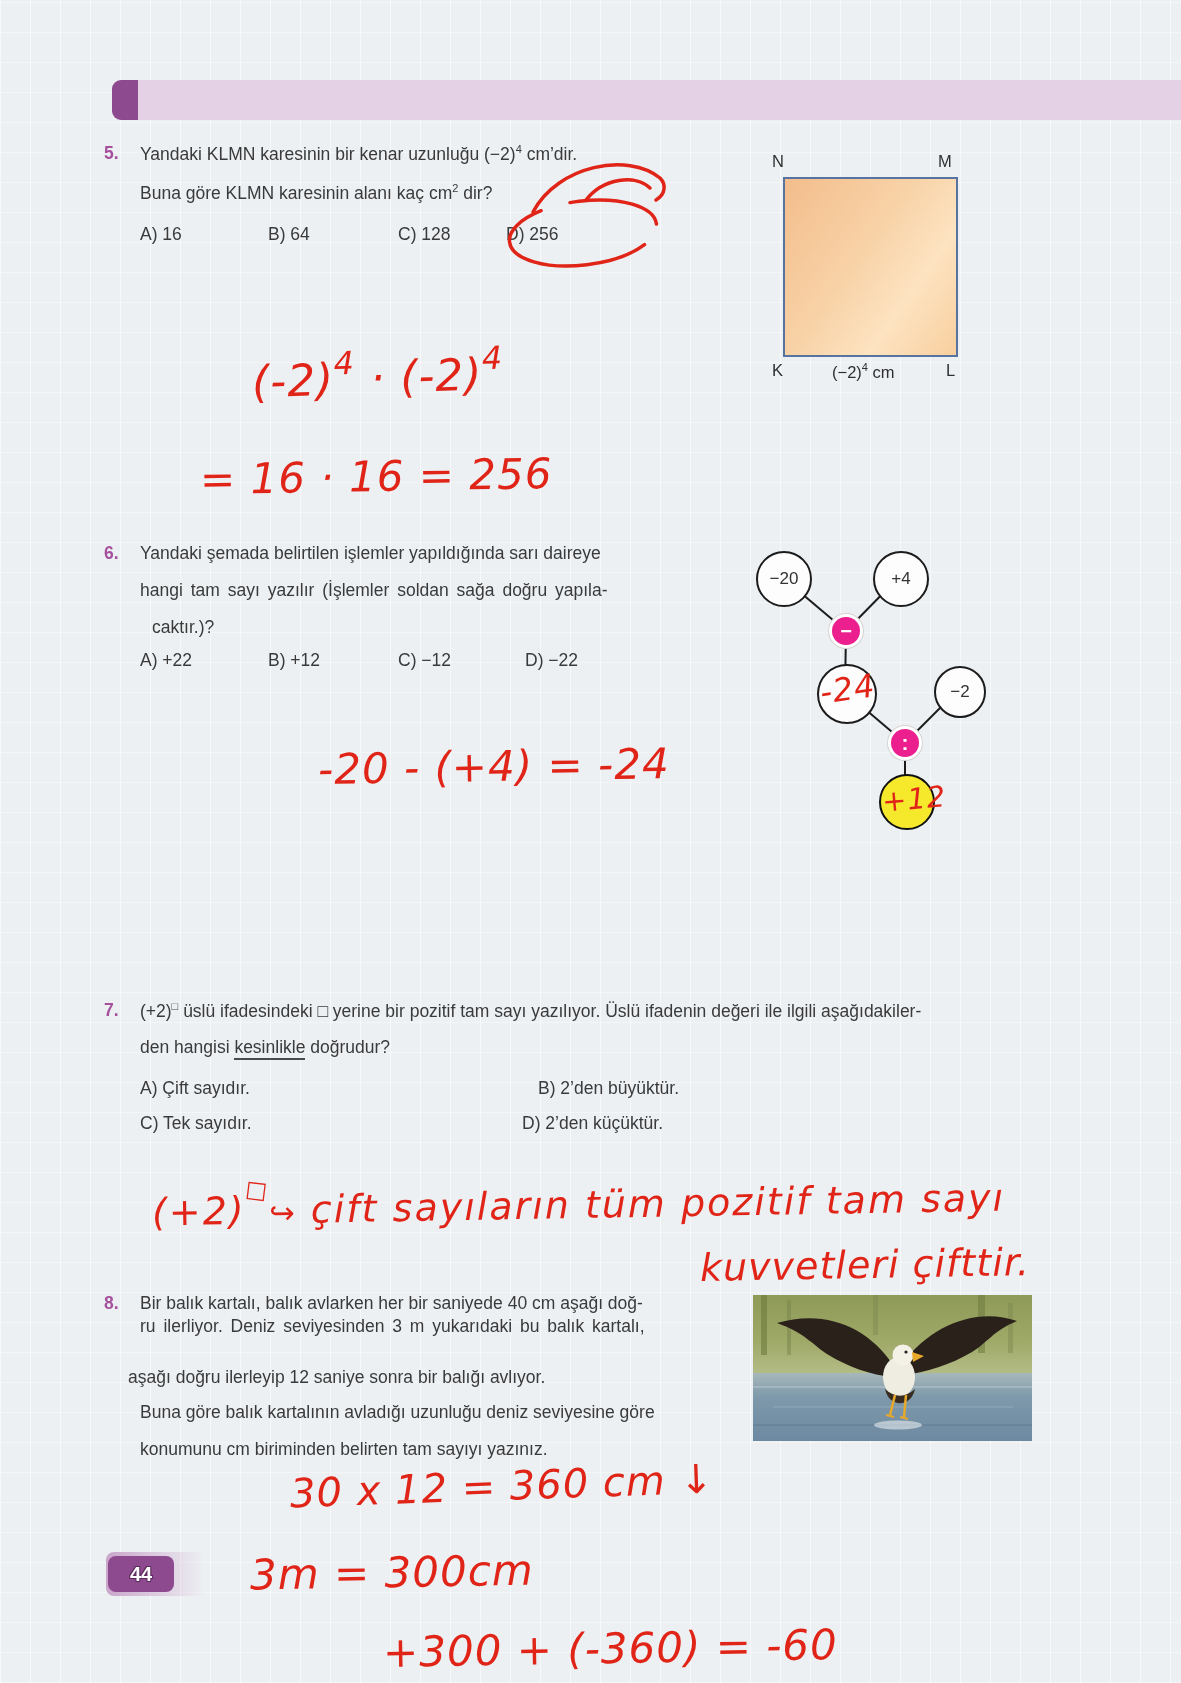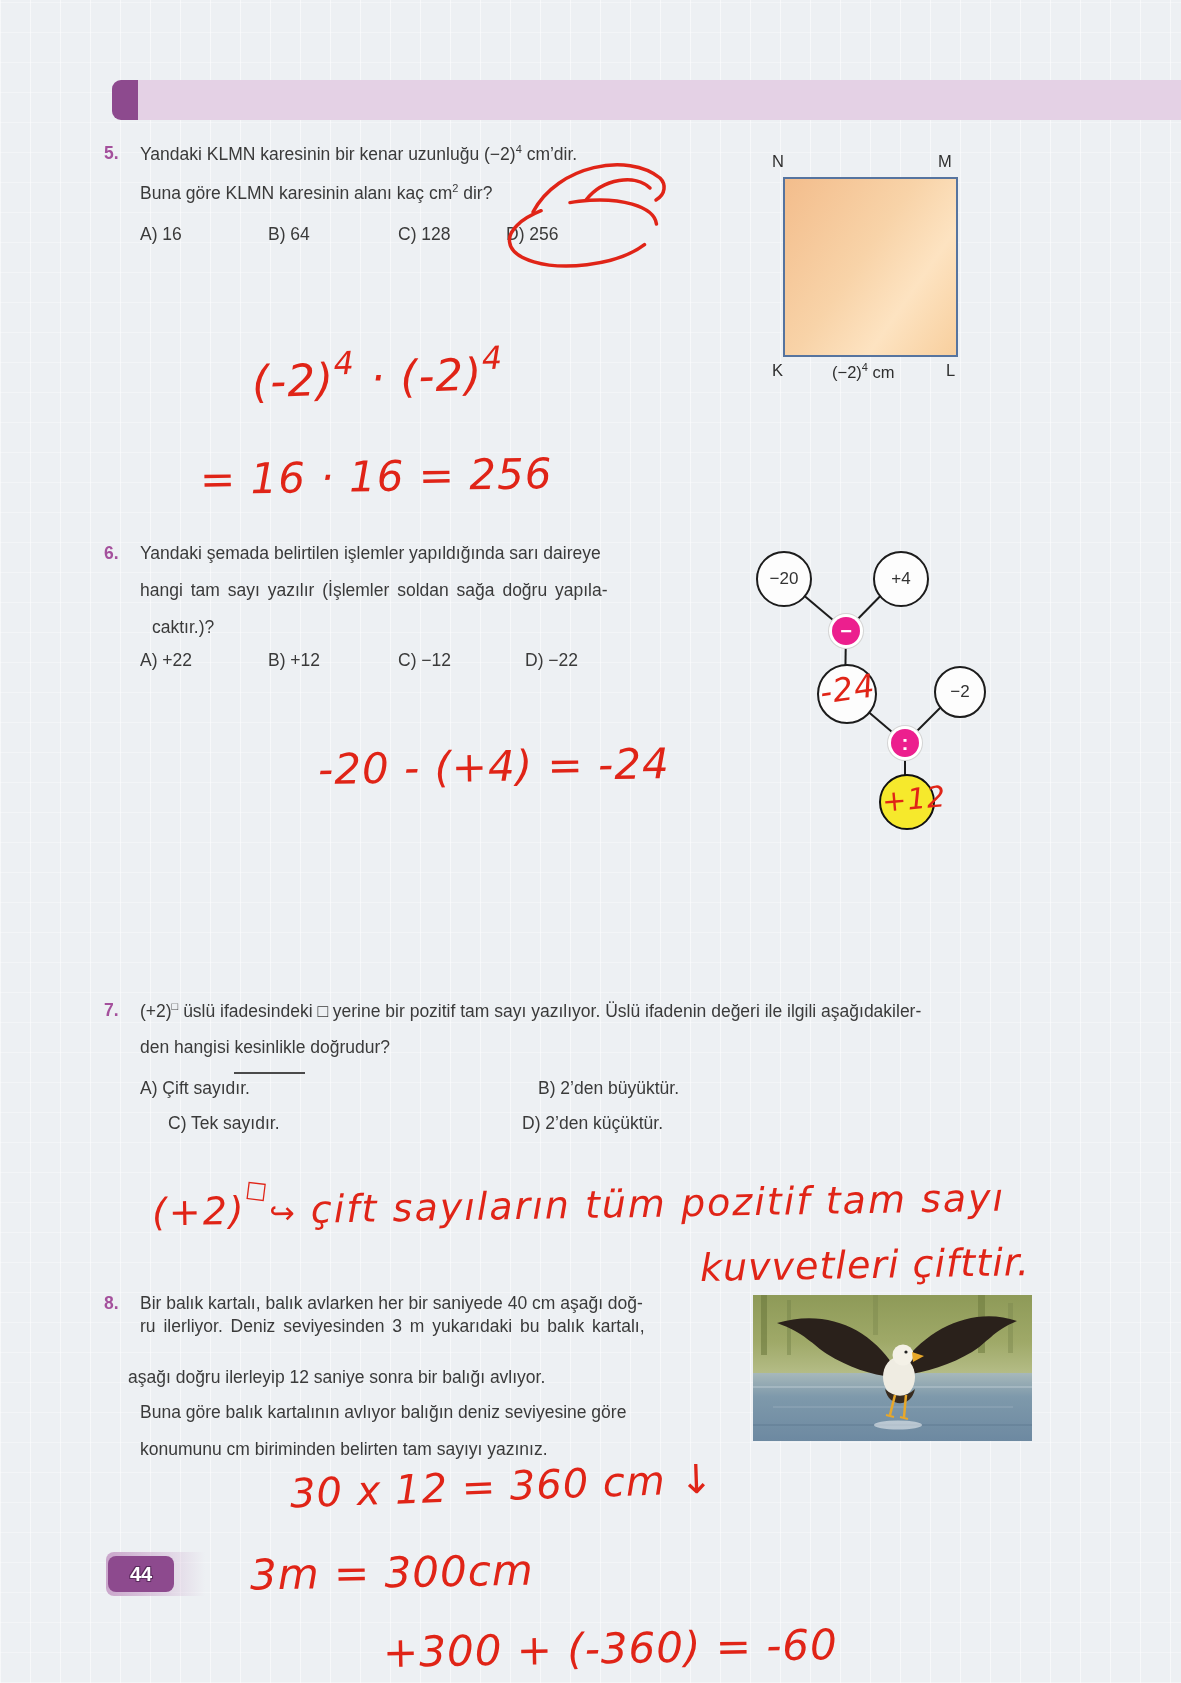--- a/index.html
+++ b/index.html
@@ -16,21 +16,21 @@
   }
   .abs{position:absolute;}
   
   .header-bar{left:112px;top:80px;right:0;height:40px;background:#e4d1e5;border-radius:10px 0 0 10px;}
   .header-tab{left:112px;top:80px;width:26px;height:40px;background:#8d4a8e;border-radius:9px 0 0 9px;}
   
   .qnum{font-weight:bold;color:#a4509c;font-size:17.5px;}
   .qtext{font-size:17.5px;color:#3a3a3a;white-space:nowrap;}
   .opt{font-size:17.5px;color:#3a3a3a;white-space:nowrap;}
   sup{font-size:11px;}
-  .ul{border-bottom:2px solid #4a4a4a;padding-bottom:15px;}
+  .ul{border-bottom:2px solid #4a4a4a;padding-bottom:1px;}
   
   .sq{left:783px;top:177px;width:171px;height:176px;
       background:linear-gradient(125deg,#f3bd8c 0%,#f8d3a8 45%,#fde3c1 70%,#f8cf9e 100%);
       border:2px solid #56749f;}
   .sq-label{font-size:16.5px;color:#2f2f2f;white-space:nowrap;}
   
   .node{border-radius:50%;background:#fdfdfd;border:2px solid #1c1c1c;
         display:flex;align-items:center;justify-content:center;
         font-size:17px;color:#333;z-index:3;}
   .opnode{border-radius:50%;background:#ec1f8e;color:#fff;font-weight:bold;
@@ -113,31 +113,31 @@
   <div class="abs hw" style="left:820px;top:670px;font-size:32px;transform:rotate(-8deg);">-24</div>
   <div class="abs hw" style="left:882px;top:782px;font-size:29px;transform:rotate(-5deg);">+12</div>
 
   <div class="abs hw" style="left:318px;top:742px;font-size:42px;transform:rotate(-1deg);">-20 - (+4) = -24</div>
 
   <span class="abs qnum" style="left:104px;top:1000px;">7.</span>
   <div class="abs qtext" style="left:140px;top:1000px;"><span>(+2)</span><sup>□</sup><span> üslü ifadesindeki □ yerine bir pozitif tam sayı yazılıyor. Üslü ifadenin değeri ile ilgili aşağıdakiler-</span></div>
   <div class="abs qtext" style="left:140px;top:1037px;"><span>den hangisi </span><span class="ul">kesinlikle</span><span> doğrudur?</span></div>
   <span class="abs opt" style="left:140px;top:1078px;">A) Çift sayıdır.</span>
   <span class="abs opt" style="left:522px;top:1078px;margin-left:16px;">B) 2’den büyüktür.</span>
-  <span class="abs opt" style="left:140px;top:1113px;margin-left:28px;">C) Tek sayıdır.</span>
+  <span class="abs opt" style="left:140px;top:1113px;">C) Tek sayıdır.</span>
   <span class="abs opt" style="left:522px;top:1113px;">D) 2’den küçüktür.</span>
 
   <div class="abs hw" style="left:152px;top:1183px;font-size:38px;transform:rotate(-1deg);letter-spacing:2px;"><span>(+2)</span><span class="hbox">□</span><span style="font-size:0.8em;">↪</span>&nbsp;<span>çift sayıların tüm pozitif tam sayı</span></div>
   <div class="abs hw" style="left:700px;top:1243px;font-size:38px;transform:rotate(-1deg);">kuvvetleri çifttir.</div>
 
   <span class="abs qnum" style="left:104px;top:1293px;">8.</span>
   <div class="abs qtext" style="left:140px;top:1293px;">Bir balık kartalı, balık avlarken her bir saniyede 40 cm aşağı doğ-</div>
   <div class="abs qtext" style="left:140px;top:1284px;word-spacing:3px;margin-top:32px;">ru ilerliyor. Deniz seviyesinden 3 m yukarıdaki bu balık kartalı,</div>
   <div class="abs qtext" style="left:128px;top:1367px;">aşağı doğru ilerleyip 12 saniye sonra bir balığı avlıyor.</div>
-  <div class="abs qtext" style="left:140px;top:1402px;">Buna göre balık kartalının avlıyor balığın deniz seviyesine göre</div>
+  <div class="abs qtext" style="left:140px;top:1402px;">Buna göre balık kartalının avladığı uzunluğu deniz seviyesine göre</div>
   <div class="abs qtext" style="left:140px;top:1439px;">konumunu cm biriminden belirten tam sayıyı yazınız.</div>
 
   <div class="abs photo">
     <svg width="279" height="146" viewBox="0 0 279 146">
       <defs>
         <linearGradient id="gveg" x1="0" y1="0" x2="0" y2="1">
           <stop offset="0" stop-color="#8e9a58"></stop>
             <stop offset="0.6" stop-color="#9fa968"></stop>
             <stop offset="1" stop-color="#b4bc86"></stop>
         </linearGradient>

